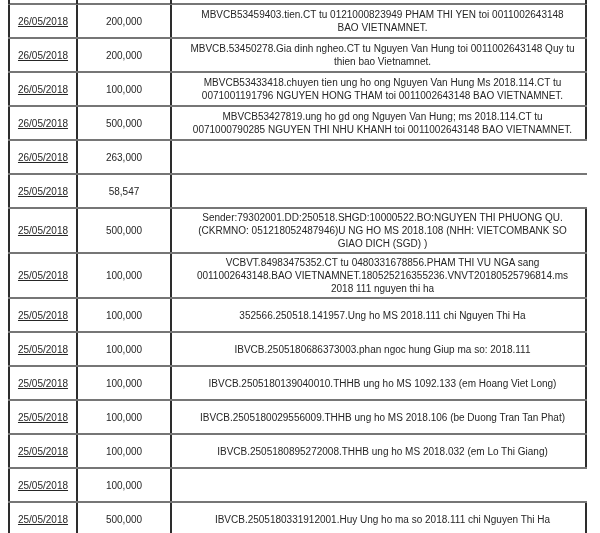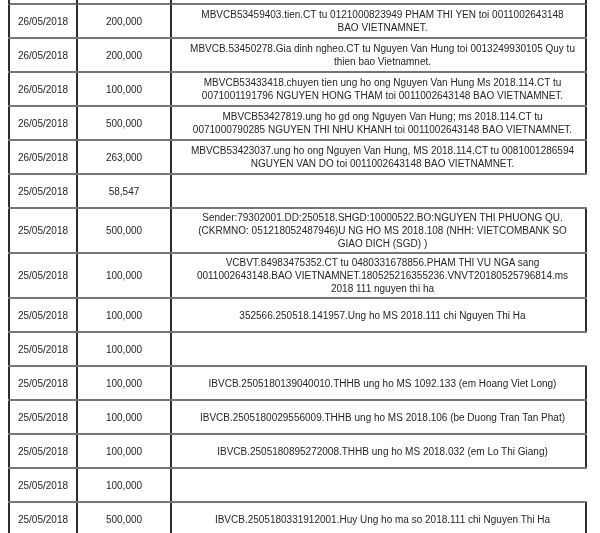--- a/index.html
+++ b/index.html
@@ -25,21 +25,21 @@
   .cell{
     box-sizing:border-box;
     border-right:2px solid var(--vertical-border,#2d2d2d);
     display:flex;align-items:center;justify-content:center;
     text-align:center;
     color:var(--text,#262626);
     font-size:10px;line-height:13px;
     padding:2px;
   }
   .cell:first-child{border-left:2px solid var(--vertical-border,#2d2d2d);}
-  .c-date{flex:0 0 70px;width:70px;}
+  .c-date{flex:0 0 70px;width:70px;text-decoration:underline;}
   .c-amount{flex:0 0 94px;width:94px;text-align:center;}
   .c-desc{flex:1 1 auto;padding:2px 10px;margin-left:8px;}
 </style>
 </head>
 <body>
 
 <div class="ttable">
   <div class="row partial-top">
     <div class="cell c-date"></div>
     <div class="cell c-amount"></div>
@@ -48,39 +48,38 @@
 
   <div class="row">
     <div class="cell c-date">26/05/2018</div>
     <div class="cell c-amount">200,000</div>
     <div class="cell c-desc">MBVCB53459403.tien.CT tu 0121000823949 PHAM THI YEN toi 0011002643148 BAO VIETNAMNET.</div>
   </div>
 
   <div class="row">
     <div class="cell c-date">26/05/2018</div>
     <div class="cell c-amount">200,000</div>
-    <div class="cell c-desc">MBVCB.53450278.Gia dinh ngheo.CT tu Nguyen Van Hung toi 0013249930105 Quy tu thien bao Vietnamnet.</div>
+    <div class="cell c-desc">MBVCB.53450278.Gia dinh ngheo.CT tu Nguyen Van Hung toi 0011002643148 Quy tu thien bao Vietnamnet.</div>
   </div>
 
   <div class="row">
     <div class="cell c-date">26/05/2018</div>
     <div class="cell c-amount">100,000</div>
     <div class="cell c-desc">MBVCB53433418.chuyen tien ung ho ong Nguyen Van Hung Ms 2018.114.CT tu 0071001191796 NGUYEN HONG THAM toi 0011002643148 BAO VIETNAMNET.</div>
   </div>
 
   <div class="row">
     <div class="cell c-date">26/05/2018</div>
     <div class="cell c-amount">500,000</div>
     <div class="cell c-desc">MBVCB53427819.ung ho gd ong Nguyen Van Hung; ms 2018.114.CT tu 0071000790285 NGUYEN THI NHU KHANH toi 0011002643148 BAO VIETNAMNET.</div>
   </div>
 
   <div class="row">
     <div class="cell c-date">26/05/2018</div>
     <div class="cell c-amount">263,000</div>
-    <div class="cell c-desc">MBVCB53423037.ung ho ong Nguyen Van Hung, MS 2018.114.CT tu 0081001286594 NGUYEN VAN DO toi 0011002643148 BAO VIETNAMNET.</div>
   </div>
 
   <div class="row">
     <div class="cell c-date">25/05/2018</div>
     <div class="cell c-amount">58,547</div>
   </div>
 
   <div class="row">
     <div class="cell c-date">25/05/2018</div>
     <div class="cell c-amount">500,000</div>
@@ -95,20 +94,21 @@
 
   <div class="row">
     <div class="cell c-date">25/05/2018</div>
     <div class="cell c-amount">100,000</div>
     <div class="cell c-desc">352566.250518.141957.Ung ho MS 2018.111 chi Nguyen Thi Ha</div>
   </div>
 
   <div class="row">
     <div class="cell c-date">25/05/2018</div>
     <div class="cell c-amount">100,000</div>
+    <div class="cell c-desc">IBVCB.2505180686373003.phan ngoc hung Giup ma so: 2018.111</div>
   </div>
 
   <div class="row">
     <div class="cell c-date">25/05/2018</div>
     <div class="cell c-amount">100,000</div>
     <div class="cell c-desc">IBVCB.2505180139040010.THHB ung ho MS 1092.133 (em Hoang Viet Long)</div>
   </div>
 
   <div class="row">
     <div class="cell c-date">25/05/2018</div>

